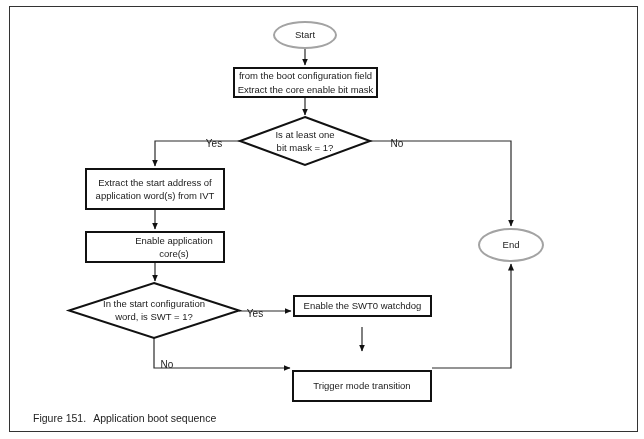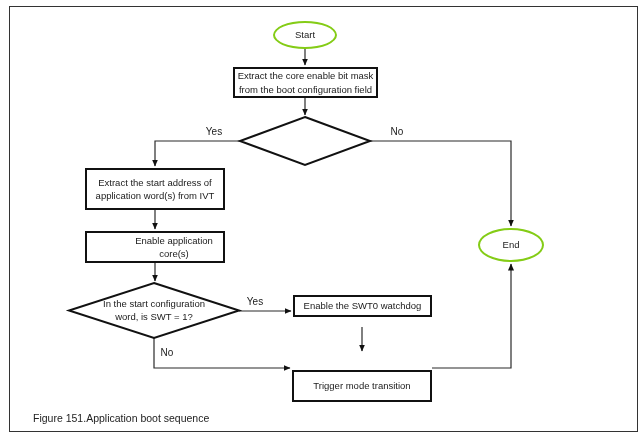--- a/index.html
+++ b/index.html
@@ -41,21 +41,21 @@
     background: #ffffff;
     color: #1a1a1a;
     font-size: 9.5px;
     line-height: 1.38;
     box-sizing: border-box;
   }
   .process {
     border: 2px solid #111111;
   }
   .terminal {
-    border: 2px solid #84cc16;
+    border: 2px solid #a3a3a3;
     border-radius: 50%;
   }
   .diamond-text {
     position: absolute;
     display: flex;
     flex-direction: column;
     align-items: center;
     justify-content: center;
     text-align: center;
     color: #1a1a1a;
@@ -63,30 +63,32 @@
     line-height: 1.38;
     background: transparent;
   }
   .edge-label {
     position: absolute;
     width: 30px;
     text-align: center;
     font-size: 10px;
     color: #1a1a1a;
     background: transparent;
+    margin-top: 12px;
   }
   .caption {
     position: absolute;
     left: 13px;
     top: 412px;
     font-size: 10.5px;
     color: #222222;
     white-space: nowrap;
   }
   .caption .caption-label {
+    margin-right: 7px;
     padding-left: 20px;
   }
   .node span { display: block; }
   .diamond-text span { display: block; }
 </style>
 </head>
 <body>
 
 <div class="page">
 
@@ -116,41 +118,45 @@
 
   <div class="node terminal" style="left:273px; top:21px; width:64px; height:28px;">
     <span>Start</span>
   </div>
 
   <div class="node terminal" style="left:478px; top:228px; width:66px; height:34px;">
     <span>End</span>
   </div>
 
   <div class="node process" style="left:233px; top:67px; width:145px; height:31px;">
+    <span>from the boot configuration field</span>
     <span>Extract the core enable bit mask</span>
-    <span>from the boot configuration field</span>
   </div>
 
   <div class="node process" style="left:85px; top:168px; width:140px; height:42px;text-align:center;">
     <span>Extract the start address of</span>
     <span>application word(s) from IVT</span>
   </div>
 
   <div class="node process" style="left:85px; top:231px; width:140px; height:32px;padding-left:38px;">
     <span>Enable application core(s)</span>
   </div>
 
   <div class="node process" style="left:293px; top:295px; width:139px; height:22px;">
     <span>Enable the SWT0 watchdog</span>
   </div>
 
   <div class="node process" style="left:292px; top:370px; width:140px; height:32px;">
     <span>Trigger mode transition</span>
   </div>
 
+  <div class="diamond-text" style="left:245px; top:122px; width:120px; height:38px;">
+    <span>Is at least one</span>
+    <span>bit mask = 1?</span>
+  </div>
 
   <div class="diamond-text" style="left:74px; top:291px; width:160px; height:38px;">
     <span>In the start configuration</span>
     <span>word, is SWT = 1?</span>
   </div>
 
   <div class="edge-label" style="left:199px; top:126px;">Yes</div>
   <div class="edge-label" style="left:382px; top:126px;">No</div>
   <div class="edge-label" style="left:240px; top:296px;">Yes</div>
   <div class="edge-label" style="left:152px; top:347px;">No</div>

